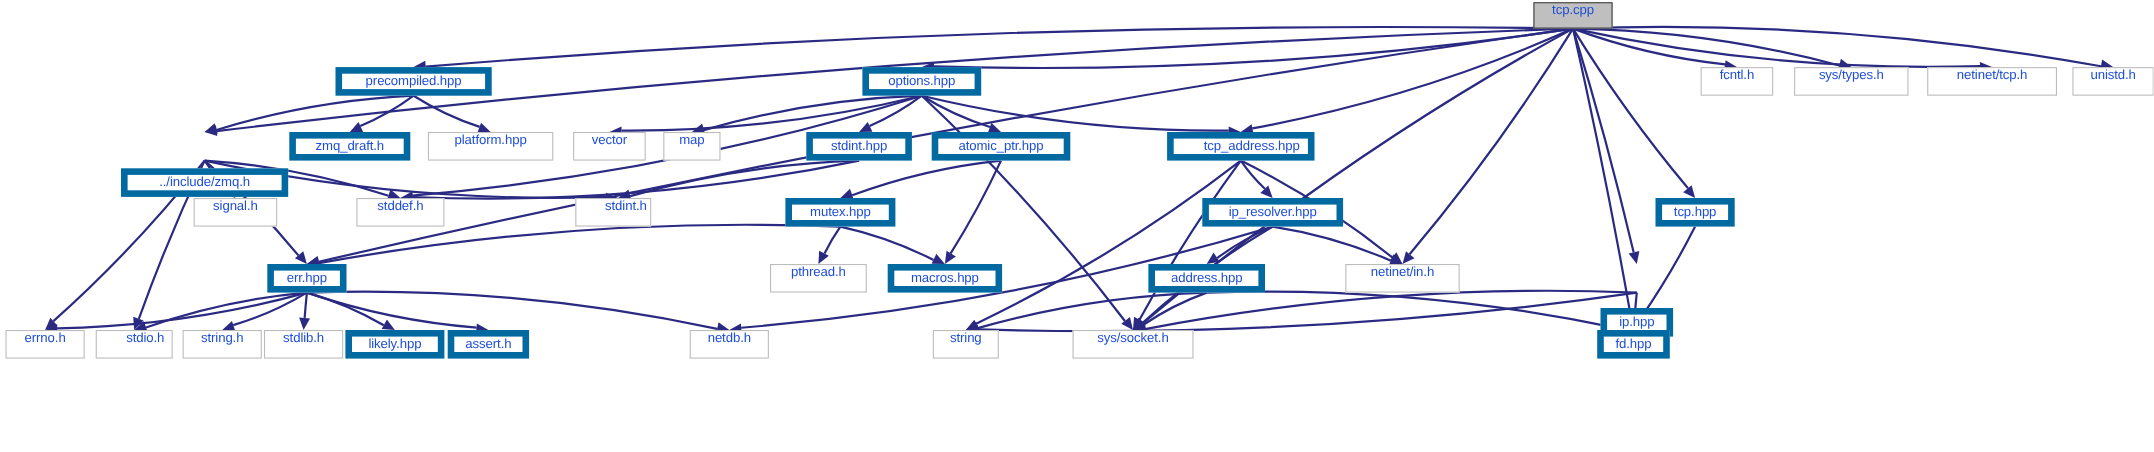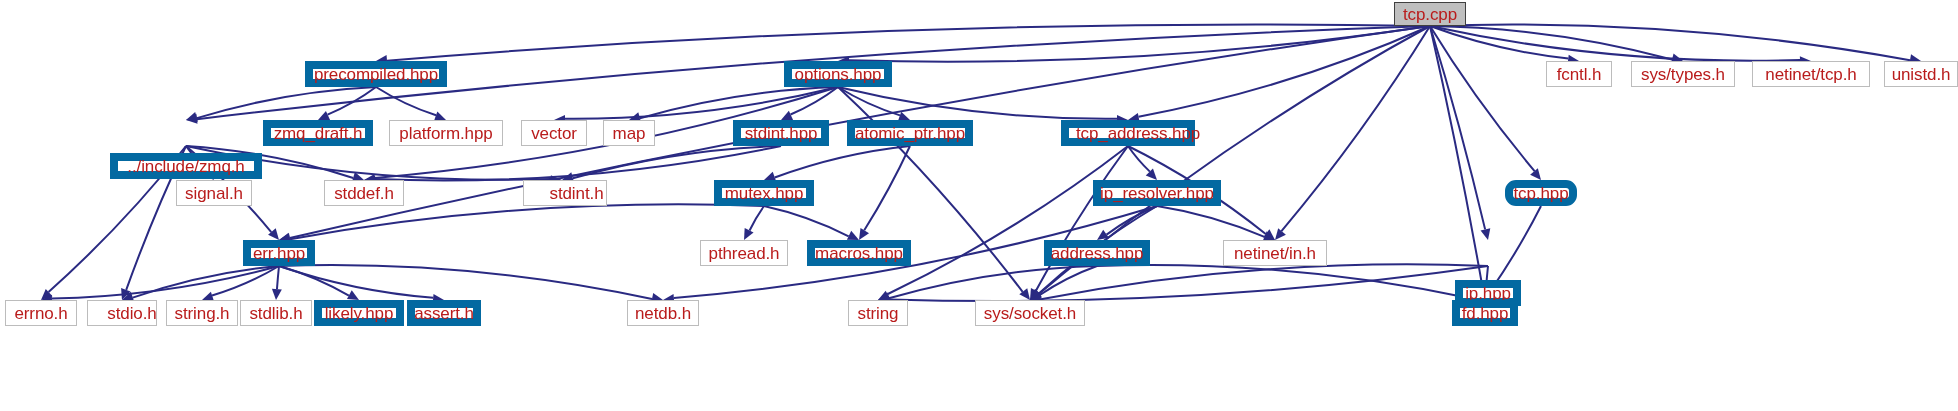--- a/index.html
+++ b/index.html
@@ -32,30 +32,29 @@
   .arrow-head {
     fill: #2a2a82;
     stroke: none;
   }
   .gnode {
     position: absolute;
     box-sizing: border-box;
     background: #ffffff;
     border: 1px solid #bcbcbc;
     display: flex;
-    align-items: center;
     justify-content: center;
-    font-size: 17px;
-    color: #b91c1c;
+    font-size: 12px;
+    color: #1d4ed8;
     line-height: 1;
     white-space: nowrap;
     letter-spacing: -0.1px;
   }
   .gnode.strong {
-    border: 8px solid #0369a1;
+    border: 6px solid #0369a1;
   }
   .gnode.root {
     background: #bfbfbf;
     border: 1px solid #404040;
   }
 </style>
 </head>
 <body>
 
 <div id="graph-wrap">
@@ -224,30 +223,30 @@
       </div>
       <div class="gnode strong" style="left: 1061px; top: 120px; width: 134px; height: 26px; padding-left: 20px;">
         <span>tcp_address.hpp</span>
       </div>
       <div class="gnode " style="left: 176px; top: 180px; width: 76px; height: 26px;">
         <span>signal.h</span>
       </div>
       <div class="gnode " style="left: 324px; top: 180px; width: 80px; height: 26px;">
         <span>stddef.h</span>
       </div>
-      <div class="gnode " style="left: 523px; top: 180px; width: 84px; height: 26px; padding-left: 23px;">
+      <div class="gnode " style="left: 523px; top: 180px; width: 69px; height: 26px; padding-left: 23px;">
         <span>stdint.h</span>
       </div>
       <div class="gnode strong" style="left: 714px; top: 180px; width: 100px; height: 26px;">
         <span>mutex.hpp</span>
       </div>
       <div class="gnode strong" style="left: 1093px; top: 180px; width: 128px; height: 26px;">
         <span>ip_resolver.hpp</span>
       </div>
-      <div class="gnode strong" style="left: 1505px; top: 180px; width: 72px; height: 26px; border-radius: 11px;">
+      <div class="gnode strong" style="left: 1505px; top: 180px; width: 72px; height: 26px;">
         <span>tcp.hpp</span>
       </div>
       <div class="gnode " style="left: 700px; top: 240px; width: 88px; height: 26px;">
         <span>pthread.h</span>
       </div>
       <div class="gnode strong" style="left: 807px; top: 240px; width: 104px; height: 26px;">
         <span>macros.hpp</span>
       </div>
       <div class="gnode strong" style="left: 1044px; top: 240px; width: 106px; height: 26px;">
         <span>address.hpp</span>

